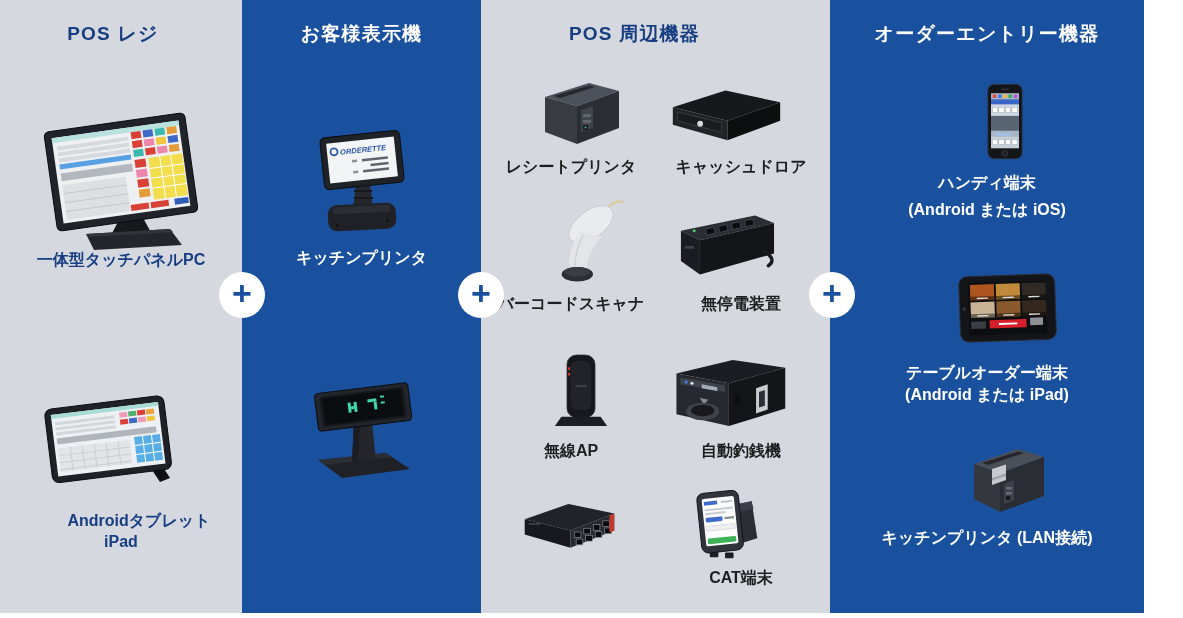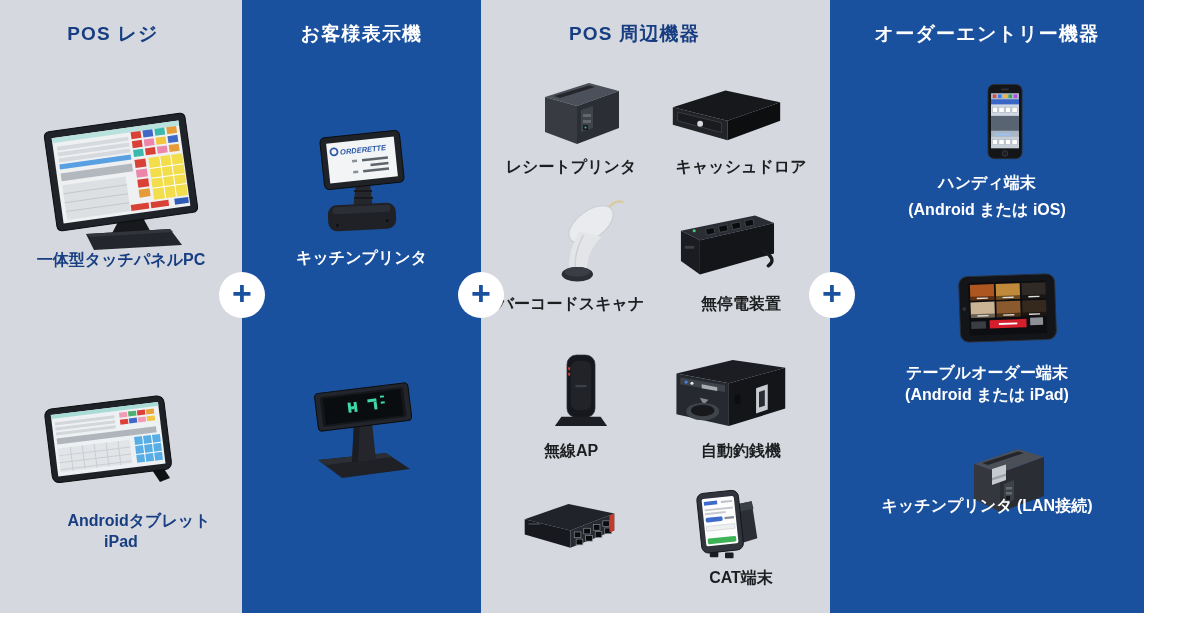--- a/index.html
+++ b/index.html
@@ -379,21 +379,21 @@
         <path d="M12 24 L38 33 L38 72 L12 59 Z" fill="#34373e"></path>
         <path d="M38 33 L82 17 L82 56 L38 72 Z" fill="#2a2d33"></path>
         <path d="M30 29 L44 24.5 L44 40 L30 45 Z" fill="#c6c9ce"></path>
         <path d="M30 38 L44 33.5 L44 36 L30 40.5 Z" fill="#9da2a8"></path>
         <path d="M42 44 L52 40 L52 60 L42 64 Z" fill="#3d414a"></path>
         <rect x="44" y="47" width="6" height="2.5" fill="#666c74"></rect>
         <rect x="44" y="52" width="6" height="2.5" fill="#666c74"></rect>
         <rect x="44" y="56" width="4" height="4" fill="#17191d"></rect>
       </svg>
     </div>
-    <div class="lbl lbl-full wht" style="top:496px;text-align:center;">キッチンプリンタ (LAN接続)</div>
+    <div class="lbl lbl-full wht" style="top:528px;text-align:center;">キッチンプリンタ (LAN接続)</div>
   </div>
 
   <div class="plus" id="plus1">
       <span>+</span>
     </div>
   <div class="plus" id="plus2">
       <span>+</span>
     </div>
   <div class="plus" id="plus3">
       <span>+</span>

